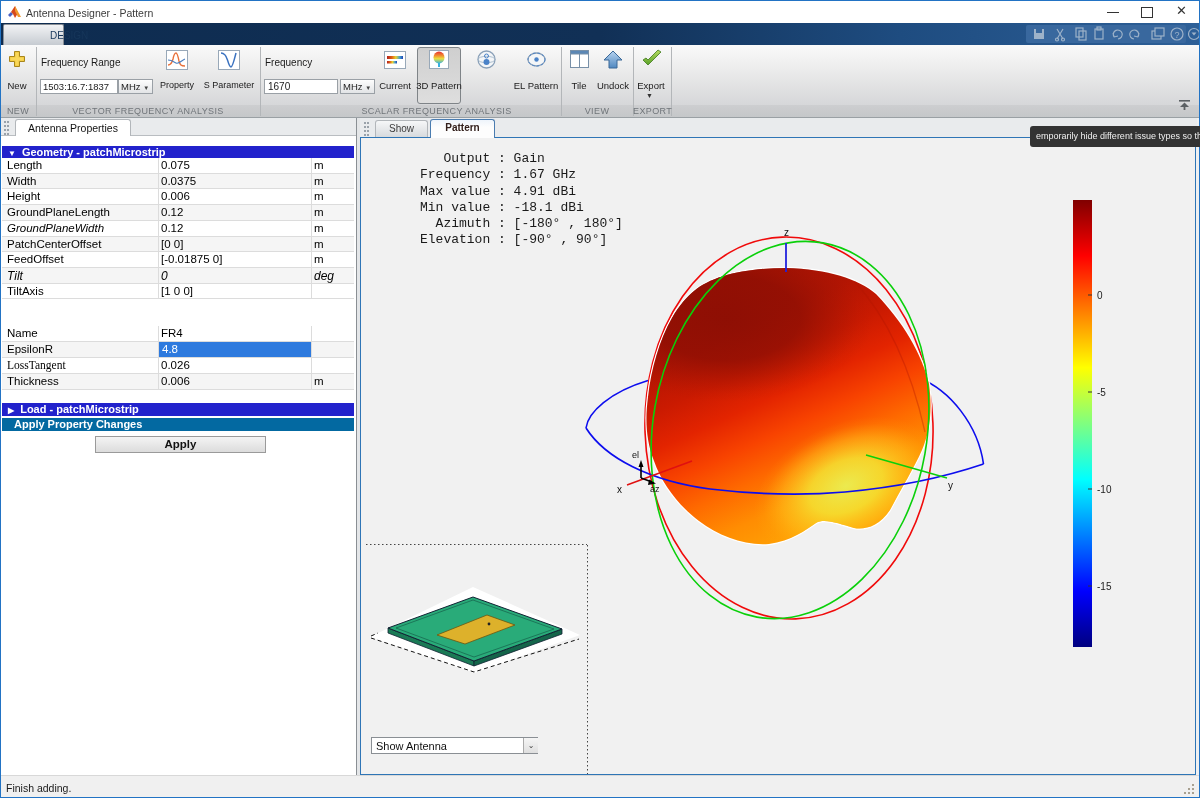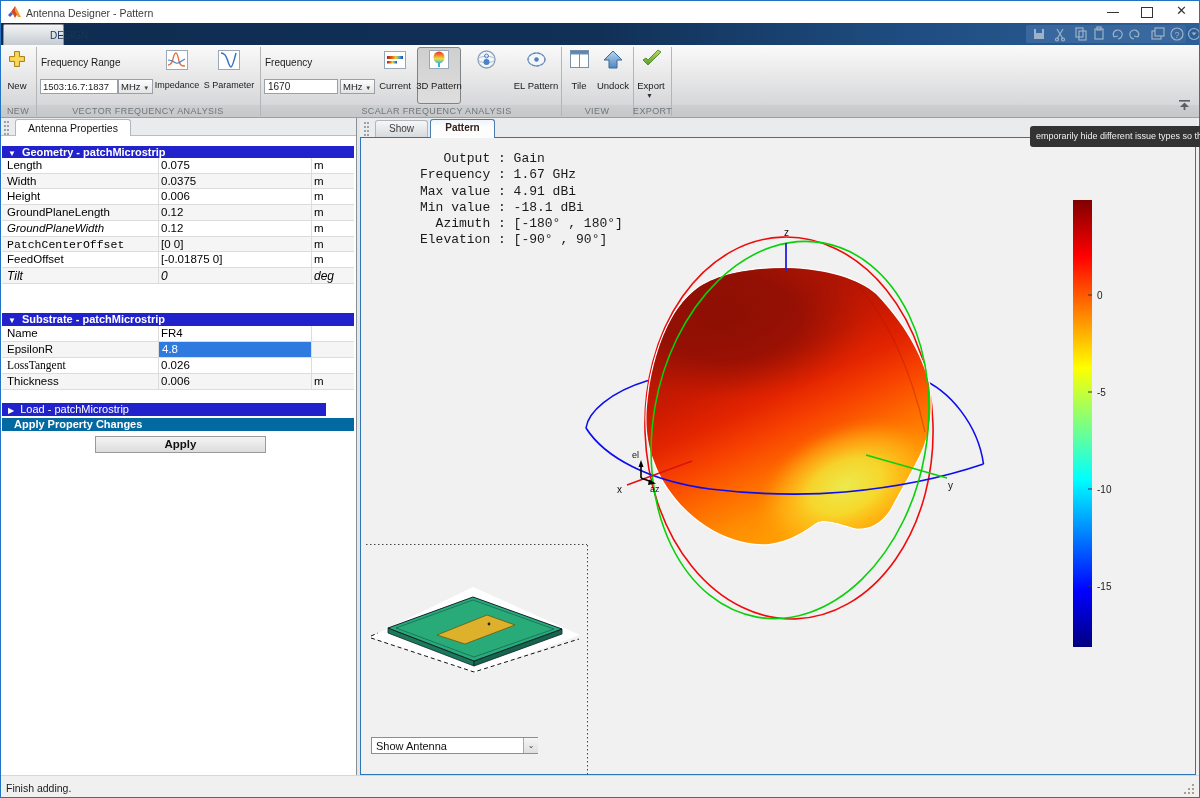--- a/index.html
+++ b/index.html
@@ -78,21 +78,21 @@
 <div class="abs lbl" style="left:-23px;top:80px;width:80px;">New</div>
 
 <div class="abs" style="left:41px;top:57px;font-size:10px;color:#1a1a1a;white-space:nowrap;">Frequency Range</div>
 <div class="abs" style="left:40px;top:79px;width:74px;height:13px;background:#fff;border:1px solid #9aa0a6;font-size:9.5px;color:#222;padding-left:2px;line-height:13px;white-space:nowrap;overflow:hidden;">1503:16.7:1837</div>
 <div class="abs" style="left:118px;top:79px;width:33px;height:13px;background:linear-gradient(180deg,#fdfdfd,#e2e4e6);border:1px solid #9aa0a6;font-size:9.5px;color:#222;line-height:13px;white-space:nowrap;"><span style="margin-left:2px;">MHz</span> <span style="font-size:6px;color:#444;">▼</span></div>
 
 <svg class="abs icanvas" style="left:166px;top:50px;" width="20" height="18" viewBox="0 0 20 18">
   <path d="M1 14 C4 14 5 12 6 8 C7 3 8 2 9 2 C10 2 11 5 12 10 C13 14 14 15 18 15" fill="none" stroke="#e8703a" stroke-width="1.4"></path>
   <path d="M1 9 C5 9 7 11 9 12 C12 13.5 15 9 18 8" fill="none" stroke="#4a7ec0" stroke-width="1.1"></path>
 </svg>
-<div class="abs lbl" style="left:137px;top:80px;width:80px;font-size:9px;">Impedance</div>
+<div class="abs lbl" style="left:137px;top:80px;width:80px;font-size:9px;">Property</div>
 
 <svg class="abs icanvas" style="left:218px;top:50px;" width="20" height="18" viewBox="0 0 20 18">
   <path d="M2 2 C5 2 7 4 8.5 9 C10 14 11 16 12 16 C13.5 16 15 10 17 2" fill="none" stroke="#3a72c0" stroke-width="1.5"></path>
 </svg>
 <div class="abs lbl" style="left:189px;top:80px;width:80px;font-size:9px;">S Parameter</div>
 
 <div class="abs" style="left:265px;top:57px;font-size:10px;color:#1a1a1a;white-space:nowrap;">Frequency</div>
 <div class="abs" style="left:264px;top:79px;width:69px;height:13px;background:#fff;border:1px solid #9aa0a6;font-size:10px;color:#222;padding-left:3px;line-height:13px;">1670</div>
 <div class="abs" style="left:340px;top:79px;width:33px;height:13px;background:linear-gradient(180deg,#fdfdfd,#e2e4e6);border:1px solid #9aa0a6;font-size:9.5px;color:#222;line-height:13px;white-space:nowrap;"><span style="margin-left:2px;">MHz</span> <span style="font-size:6px;color:#444;">▼</span></div>
 
@@ -238,41 +238,47 @@
       <div class="abs" style="left:309px;top:0;width:1px;height:100%;background:#dcdcdc;"></div>
     </div>
 <div class="abs" style="left:1px;top:102.8px;width:352px;height:15.71px;background:#ffffff;border-bottom:1px solid #dcdcdc;box-sizing:border-box;font-size:11.5px;color:#000;">
       <div class="abs" style="left:5px;top:1px;font-style:italic;">GroundPlaneWidth</div>
       <div class="abs" style="left:159px;top:1px;">0.12</div>
       <div class="abs" style="left:312px;top:1px;">m</div>
       <div class="abs" style="left:156px;top:0;width:1px;height:100%;background:#dcdcdc;"></div>
       <div class="abs" style="left:309px;top:0;width:1px;height:100%;background:#dcdcdc;"></div>
     </div>
 <div class="abs" style="left:1px;top:118.6px;width:352px;height:15.71px;background:#f5f5f5;border-bottom:1px solid #dcdcdc;box-sizing:border-box;font-size:11.5px;color:#000;">
-      <div class="abs" style="left:5px;top:1px;font-family:Liberation Mono, monospace;">PatchCenterOffset</div>
+      <div class="abs" style="left:5px;top:1px;">PatchCenterOffset</div>
       <div class="abs" style="left:159px;top:1px;">[0 0]</div>
       <div class="abs" style="left:312px;top:1px;">m</div>
       <div class="abs" style="left:156px;top:0;width:1px;height:100%;background:#dcdcdc;"></div>
       <div class="abs" style="left:309px;top:0;width:1px;height:100%;background:#dcdcdc;"></div>
     </div>
 <div class="abs" style="left:1px;top:134.3px;width:352px;height:15.71px;background:#ffffff;border-bottom:1px solid #dcdcdc;box-sizing:border-box;font-size:11.5px;color:#000;">
       <div class="abs" style="left:5px;top:1px;">FeedOffset</div>
       <div class="abs" style="left:159px;top:1px;">[-0.01875 0]</div>
       <div class="abs" style="left:312px;top:1px;">m</div>
       <div class="abs" style="left:156px;top:0;width:1px;height:100%;background:#dcdcdc;"></div>
       <div class="abs" style="left:309px;top:0;width:1px;height:100%;background:#dcdcdc;"></div>
     </div>
 <div class="abs" style="left:1px;top:150.0px;width:352px;height:15.71px;background:#f5f5f5;border-bottom:1px solid #dcdcdc;box-sizing:border-box;font-size:12px;color:#000;font-style:italic;">
       <div class="abs" style="left:5px;top:1px;">Tilt</div>
       <div class="abs" style="left:159px;top:1px;">0</div>
       <div class="abs" style="left:312px;top:1px;">deg</div>
       <div class="abs" style="left:156px;top:0;width:1px;height:100%;background:#dcdcdc;"></div>
       <div class="abs" style="left:309px;top:0;width:1px;height:100%;background:#dcdcdc;"></div>
     </div>
-<div class="abs" style="left:1px;top:194.5px;width:352px;height:13px;background:#2222cc;color:#fff;font-size:11px;font-weight:bold;line-height:13px;"><span style="margin-left:6px;font-size:8px;">▼</span><span style="margin-left:6px;">Substrate - patchMicrostrip</span></div>
+<div class="abs" style="left:1px;top:165.7px;width:352px;height:15.71px;background:#ffffff;border-bottom:1px solid #dcdcdc;box-sizing:border-box;font-size:11.5px;color:#000;">
+      <div class="abs" style="left:5px;top:1px;">TiltAxis</div>
+      <div class="abs" style="left:159px;top:1px;">[1 0 0]</div>
+      <div class="abs" style="left:312px;top:1px;"></div>
+      <div class="abs" style="left:156px;top:0;width:1px;height:100%;background:#dcdcdc;"></div>
+      <div class="abs" style="left:309px;top:0;width:1px;height:100%;background:#dcdcdc;"></div>
+    </div>
 <div class="abs" style="left:1px;top:207.5px;width:352px;height:16.20px;background:#ffffff;border-bottom:1px solid #dcdcdc;box-sizing:border-box;font-size:11.5px;color:#000;">
       <div class="abs" style="left:5px;top:1px;">Name</div>
       <div class="abs" style="left:159px;top:1px;">FR4</div>
       <div class="abs" style="left:312px;top:1px;"></div>
       <div class="abs" style="left:156px;top:0;width:1px;height:100%;background:#dcdcdc;"></div>
       <div class="abs" style="left:309px;top:0;width:1px;height:100%;background:#dcdcdc;"></div>
     </div>
 <div class="abs" style="left:1px;top:223.7px;width:352px;height:16.20px;background:#f5f5f5;border-bottom:1px solid #dcdcdc;box-sizing:border-box;font-size:11.5px;color:#000;">
       <div class="abs" style="left:5px;top:1px;">EpsilonR</div>
       <div class="abs" style="left:157px;top:0;width:153px;height:100%;background:#2e7ade;color:#fff;">
@@ -289,21 +295,21 @@
       <div class="abs" style="left:156px;top:0;width:1px;height:100%;background:#dcdcdc;"></div>
       <div class="abs" style="left:309px;top:0;width:1px;height:100%;background:#dcdcdc;"></div>
     </div>
 <div class="abs" style="left:1px;top:256.1px;width:352px;height:16.20px;background:#f5f5f5;border-bottom:1px solid #dcdcdc;box-sizing:border-box;font-size:11.5px;color:#000;">
       <div class="abs" style="left:5px;top:1px;">Thickness</div>
       <div class="abs" style="left:159px;top:1px;">0.006</div>
       <div class="abs" style="left:312px;top:1px;">m</div>
       <div class="abs" style="left:156px;top:0;width:1px;height:100%;background:#dcdcdc;"></div>
       <div class="abs" style="left:309px;top:0;width:1px;height:100%;background:#dcdcdc;"></div>
     </div>
-<div class="abs" style="left:1px;top:284.5px;width:324px;height:13px;background:#2222cc;color:#fff;font-size:11px;font-weight:normal;line-height:13px;"><span style="margin-left:6px;font-size:8px;">▶</span><span style="margin-left:6px;">Load - patchMicrostrip</span></div>
+<div class="abs" style="left:1px;top:284.5px;width:352px;height:13px;background:#2222cc;color:#fff;font-size:11px;font-weight:bold;line-height:13px;"><span style="margin-left:6px;font-size:8px;">▶</span><span style="margin-left:6px;">Load - patchMicrostrip</span></div>
 <div class="abs" style="left:1px;top:299.5px;width:352px;height:13px;background:#0369a1;color:#fff;font-size:11px;font-weight:bold;line-height:13px;"><span style="margin-left:12px;">Apply Property Changes</span></div>
 <div class="abs" style="left:94px;top:318px;width:171px;height:17px;background:linear-gradient(180deg,#f4f4f4,#dcdcdc);border:1px solid #9a9a9a;box-sizing:border-box;text-align:center;font-size:11.5px;font-weight:bold;color:#111;line-height:15px;">Apply</div>
 </div>
 
 <div class="abs" style="left:357px;top:118px;width:3px;height:657px;background:#e4e6e8;"></div>
 
 <div class="abs" style="left:360px;top:118px;width:837px;height:657px;">
 
   <div class="abs" style="left:0;top:0;width:837px;height:19px;background:#e9ebed;"></div>
   <svg class="abs" style="left:3px;top:3px;" width="8" height="15" viewBox="0 0 8 15">

